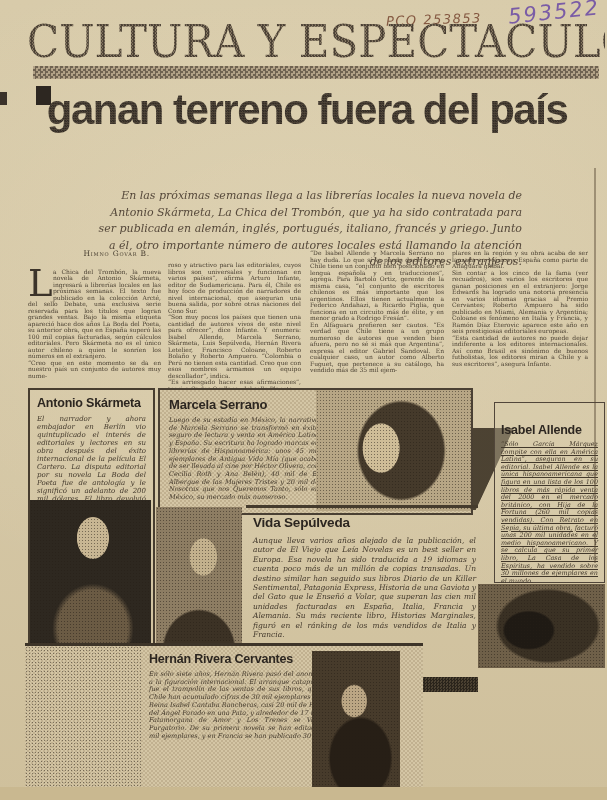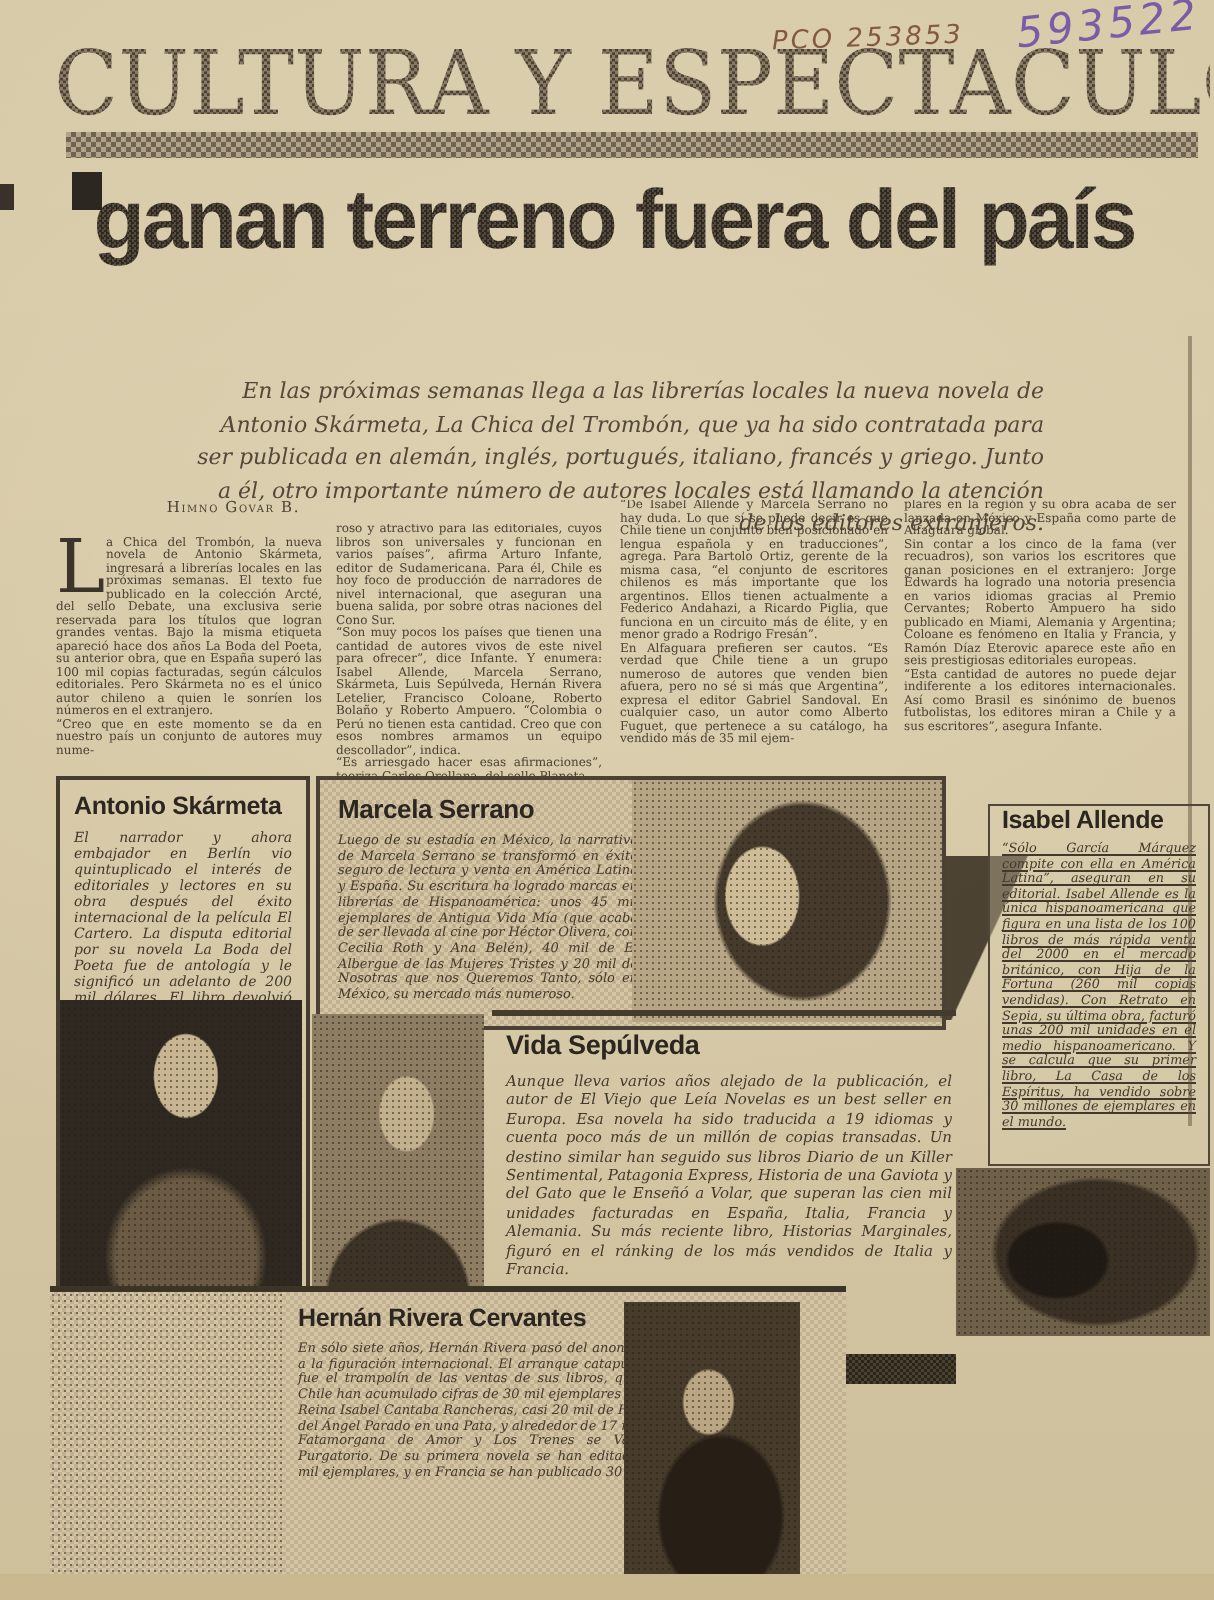--- a/index.html
+++ b/index.html
@@ -86,21 +86,21 @@
   .box-serrano .boxtitle{position:absolute; left:9px; top:7px; font-size:13px;}
   .box-serrano .boxtext{position:absolute; left:9px; top:27px; width:150px; font-size:6.5px; line-height:7.7px;}
 
   .box-sepulveda{left:156px; top:505px; width:322px; height:190px;}
   .box-sepulveda .rule-top{position:absolute; left:90px; top:0; width:232px; height:2.5px; background:#453b2d;}
   .box-sepulveda .boxtitle{position:absolute; left:97px; top:10px; font-size:13.5px;}
   .box-sepulveda .boxtext{position:absolute; left:97px; top:31px; width:223px; font-size:7.5px; line-height:9.4px;font-style:italic;}
   .box-sepulveda .dark-bar{position:absolute; left:84px; top:172px; width:238px; height:15px;
      background:repeating-conic-gradient(#2a241b 0% 25%, #4b4131 0% 50%) 0 0/3px 3px;}
 
-  .box-allende{left:494px; top:402px; width:111px; height:181px; border:1.5px solid #51463a; padding:0 6px; box-sizing:border-box; background:rgba(218,205,174,.35);}
+  .box-allende{left:494px; top:402px; width:111px; height:181px; border:1.5px solid #51463a; padding:20px 6px; box-sizing:border-box; background:rgba(218,205,174,.35);}
   .box-allende .boxtitle{font-size:12.5px; margin-bottom:4px;}
   .box-allende .boxtext{font-size:6.4px; line-height:7.6px;text-decoration:underline;}
 
   .box-letelier{left:25px; top:643px; width:398px; height:157px; border-top:3px solid #3d3428; box-sizing:border-box;}
   .box-letelier .boxtitle{position:absolute; left:124px; top:6px; font-size:12.5px;}
   .box-letelier .boxtext{position:absolute; left:124px; top:25px; width:182px; font-size:6.5px; line-height:7.7px;}
 
   
   .photo{position:absolute; overflow:hidden;}
   .photo::after{

